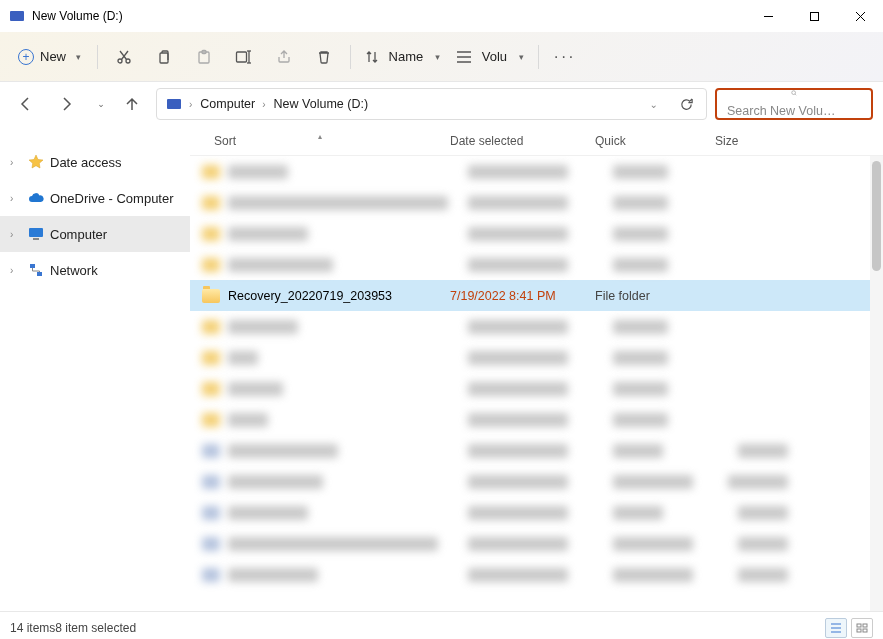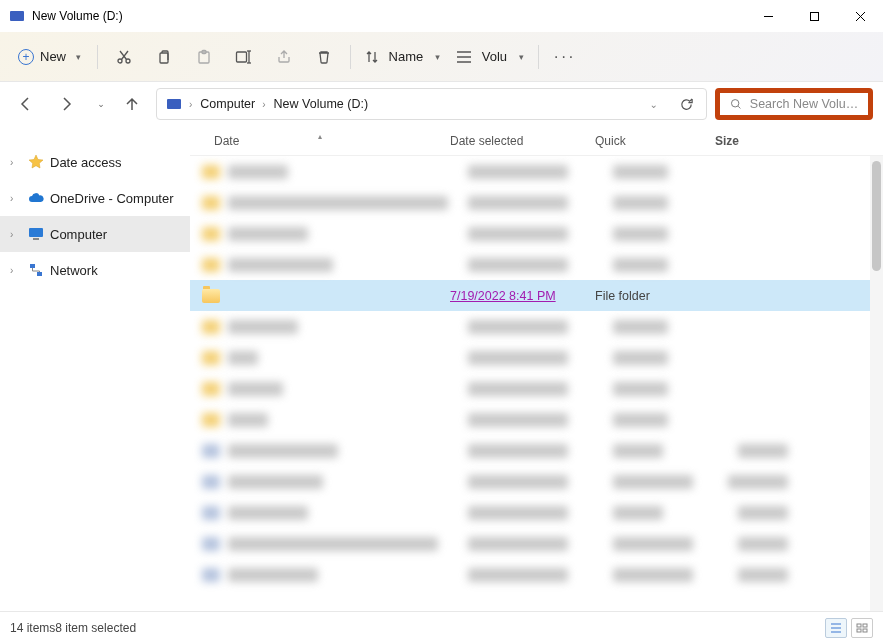--- a/index.html
+++ b/index.html
@@ -31,45 +31,45 @@
   .navrow { height: 44px; display: flex; align-items: center; padding: 6px 10px; gap: 8px; }
   .nav-arrow { width: 32px; height: 32px; display:flex; align-items:center; justify-content:center; border-radius:4px; }
   .nav-arrow svg { stroke:#555; fill:none; stroke-width:1.5; }
   .address-bar { flex:1; height: 32px; border:1px solid #ddd; border-radius:4px; display:flex; align-items:center; padding: 0 6px 0 10px; gap:8px; }
   .address-bar .drive-icon-sm { width:14px; height:10px; background:#3a5fbf; border-radius:1px; }
   .address-bar .crumb { font-size: 12.5px; color:#222; display:flex; align-items:center; gap:7px; }
   .address-bar .crumb .gt { color:#888; font-size:10px; }
   .address-bar .spacer { flex:1; }
   .address-bar .drop { color:#888; font-size:10px; padding:0 6px; }
   .address-bar .refresh { width:28px; height:28px; display:flex; align-items:center; justify-content:center; }
-  .search-box { width: 158px; height:32px; border:5px solid #c2410c; border-radius:4px; display:flex; align-items:center; padding:0 10px; gap:8px; }
+  .search-box { width: 158px; height:32px; border:2px solid #c2410c; border-radius:4px; display:flex; align-items:center; padding:0 10px; gap:8px;flex-direction:column; }
   .search-box input { border:none; outline:none; font-size:12.5px; width:100%; color:#555; background:transparent; }
   .search-box input::placeholder { color:#888; }
 
   
   .main { display:flex; height: calc(639px - 32px - 50px - 44px - 28px); }
   .sidebar { width: 190px; padding-top: 18px; }
   .side-item { display:flex; align-items:center; height: 36px; padding-left: 10px; gap: 6px; font-size: 13px; color:#222; }
   .side-item .exp { width:12px; font-size:10px; color:#888; }
   .side-item.selected { background:#eaeaea; }
   .side-icon { width:16px; height:16px; display:flex; align-items:center; justify-content:center; }
 
   .content { flex:1; display:flex; flex-direction:column; position:relative; }
   .colheads { height:30px; display:flex; align-items:center; border-bottom:1px solid #f0f0f0; font-size:12px; color:#555; }
   .col-name { width: 260px; padding-left: 24px; position:relative; }
   .col-name .sort-ind { position:absolute; top:-2px; left:50%; transform:translateX(-50%); font-size:8px; color:#888; }
   .col-date { width: 145px; }
   .col-type { width: 120px; }
-  .col-size { width: 75px; text-align:left;font-weight:bold; }
+  .col-size { width: 75px; text-align:left; }
 
   .rows { flex:1; overflow:hidden; position:relative; }
   .row { height:31px; display:flex; align-items:center; font-size:12.5px; }
   .row.selected { background:#cde8f9; }
   .row .cell-name { width: 260px; padding-left: 12px; display:flex; align-items:center; gap:8px; }
-  .row .cell-date { width: 145px; color:#a21caf;text-decoration:underline; }
+  .row .cell-date { width: 145px; color:#c2410c; }
   .row .cell-type { width: 120px; color:#444; }
   .row .cell-size { width: 75px; text-align:right; color:#444; }
   .folder-icon { width:18px; height:14px; background:linear-gradient(#ffe9a6,#f7c65d); border-radius:2px; position:relative; }
   .folder-icon::before { content:''; position:absolute; top:-3px; left:1px; width:7px; height:3px; background:#f7c65d; border-radius:1px 1px 0 0; }
 
   .blur-row { height:31px; display:flex; align-items:center; filter: blur(4px); opacity:0.85; }
   .blur-cell { height:14px; border-radius:3px; background:#bfbfbf; }
   .blur-row .bicon { width:18px; height:14px; margin-left:12px; margin-right:8px; background:#f2c85e; border-radius:2px; }
   .blur-row.gray .bicon { background:#a8b9d8; }
 
@@ -267,21 +267,21 @@
           </svg>
         </span>
       <span>Network</span>
     </div>
   </div>
 
   <div class="content">
     <div class="colheads">
       <div class="col-name">
         <span class="sort-ind">▴</span>
-        <span>Date</span>
+        <span>Sort</span>
       </div>
       <div class="col-date"><span>Date selected</span></div>
       <div class="col-type"><span>Quick</span></div>
       <div class="col-size"><span>Size</span></div>
     </div>
 
     <div class="rows">
 
       <div class="blur-row">
           <div class="bicon"></div>
@@ -312,20 +312,21 @@
           <div class="blur-cell" style="width:105px"></div>
           <div style="width:135px"></div>
           <div class="blur-cell" style="width:100px"></div>
           <div style="width:45px"></div>
           <div class="blur-cell" style="width:55px"></div>
         </div>
 
       <div class="row selected">
         <div class="cell-name">
           <div class="folder-icon"></div>
+          <span>Recovery_20220719_203953</span>
         </div>
         <div class="cell-date">7/19/2022 8:41 PM</div>
         <div class="cell-type">File folder</div>
         <div class="cell-size"></div>
       </div>
 
       <div class="blur-row">
           <div class="bicon"></div>
           <div class="blur-cell" style="width:70px"></div>
           <div style="width:170px"></div>

